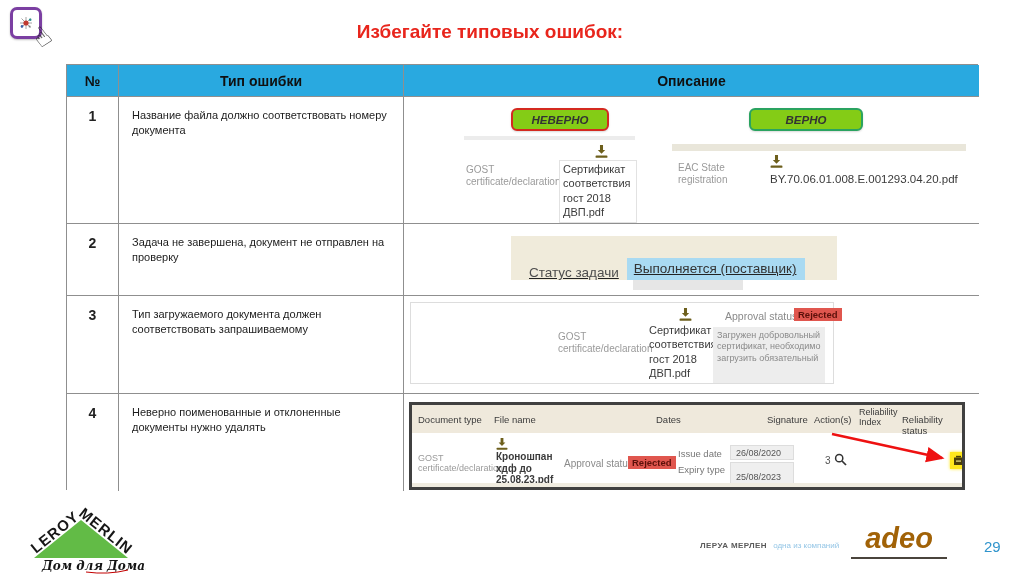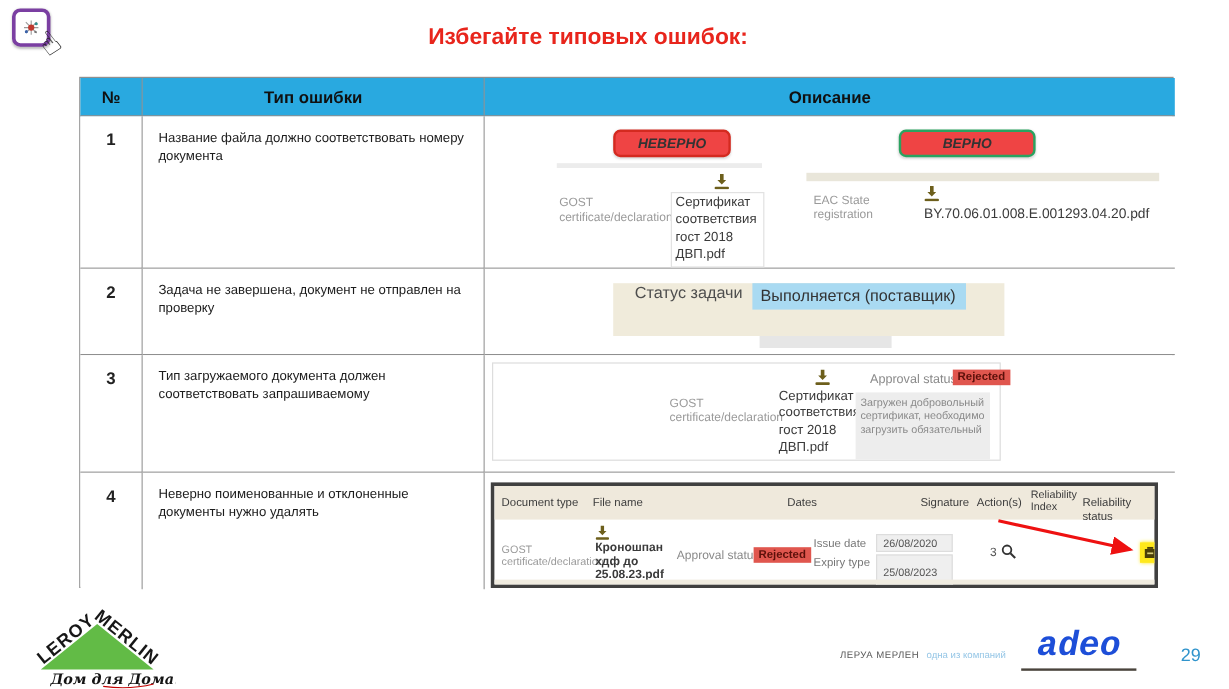--- a/index.html
+++ b/index.html
@@ -35,45 +35,45 @@
   .cell.last-col { border-right:none; }
   .cell.last-row { border-bottom:none; }
   .hcell { background:#29a9e0; display:flex; align-items:center; justify-content:center;
            font-size:14px; font-weight:bold; color:#101010; }
   .num-cell { text-align:center; padding-top:11px; font-size:14px; font-weight:bold; }
   .type-cell { padding:11px 12px 16px 13px; font-size:11px; line-height:1.4; color:#1c1c1c; }
   
   .abs { position:absolute; }
   .gray-small { font-size:10px; color:#9a9a9a; line-height:1.15; }
   .badge-verdict {
-    position:absolute; height:23px; border-radius:6px; background:#ef4444;
+    position:absolute; height:23px; border-radius:6px; background:#84cc16;
     display:flex; align-items:center; justify-content:center;
     font-size:11.5px; font-style:italic; font-weight:bold; color:#333;
     box-shadow:0 1px 2px rgba(0,0,0,.15);
   }
   .badge-wrong { border:2.5px solid #d42a20; }
   .badge-right { border:2.5px solid #2aa360; }
   .rejected {
     display:inline-block; background:#e0564e; color:#5c100a;
     font-size:9.5px; font-weight:bold; padding:1px 4px; line-height:1.2;
   }
   .date-box { background:#efefef; border:1px solid #ddd; font-size:9px; color:#555;
               display:flex; align-items:center; padding-left:5px; }
   .file-dark { color:#3a3a3a; }
   
-  .status-panel { background:#f0ebdb; display:flex; align-items:flex-start; }
+  .status-panel { background:#f0ebdb; display:flex; align-items:flex-end;text-decoration:underline; }
   .status-value { background:#a9daf2; padding:3px 9px 4px 7px; font-size:13.5px; color:#333; }
   
   .footer-right { position:absolute; left:700px; top:541px; width:200px;
                   font-size:8px; white-space:nowrap; }
-  .footer-right .co { color:#5a5a5a; font-weight:normal; letter-spacing:.4px; }
+  .footer-right .co { color:#5a5a5a; font-weight:bold; letter-spacing:.4px; }
   .footer-right .grp { color:#95c6e6; margin-left:4px; }
   .adeo { position:absolute; left:849px; top:522px; width:100px; text-align:center;
-          font-family:Liberation Mono, monospace; font-style:italic; font-weight:bold;
-          font-size:29px; color:#1d4ed8; }
+          font-family:Liberation Sans, sans-serif; font-style:italic; font-weight:bold;
+          font-size:29px; color:#a16207; }
   .adeo-rule { position:absolute; left:851px; top:557px; width:96px; height:2px; background:#4a443c; }
   .page-num { position:absolute; left:984px; top:538px; font-size:15px; color:#3094cc; }
 </style>
 </head>
 <body>
 
 <div class="nav-btn">
   <svg width="18" height="18" viewBox="0 0 18 18">
     <g stroke="#9a9a9a" stroke-width="0.9">
       <line x1="9" y1="3" x2="9" y2="15"></line>

